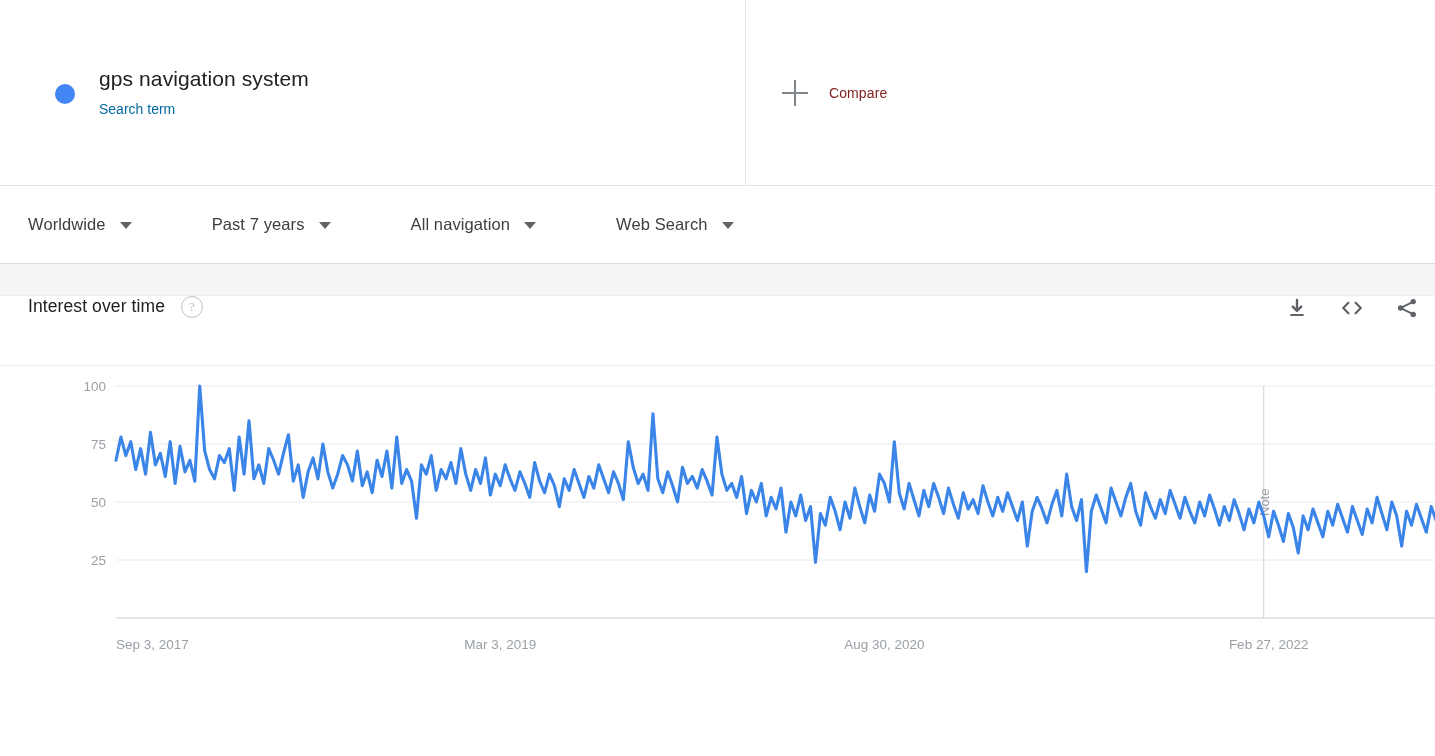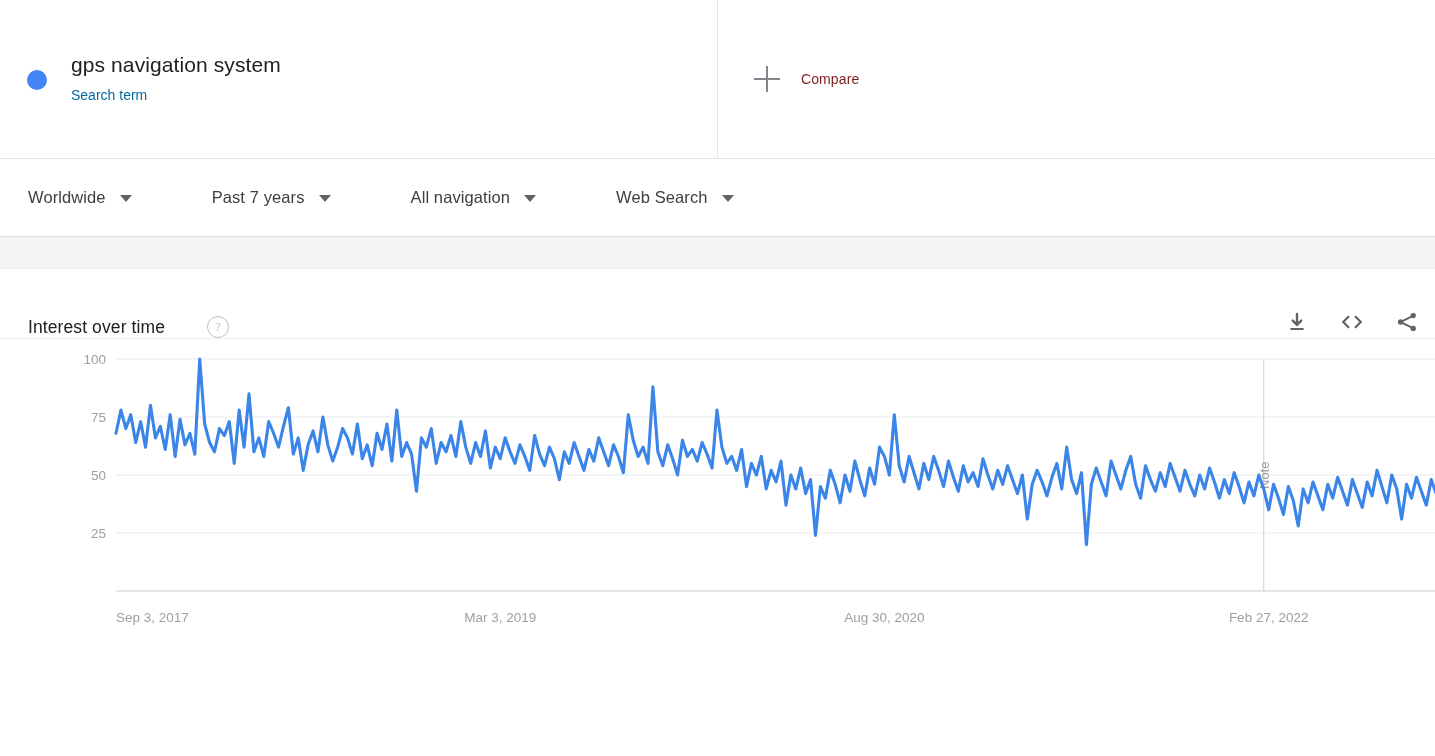--- a/index.html
+++ b/index.html
@@ -12,24 +12,25 @@
     height: 756px;
     font-family: "Liberation Sans", sans-serif;
     color: #202124;
     overflow: hidden;
     position: relative;
   }
 
   
   .term-strip {
     display: flex;
-    height: 159px;
+    height: 186px;
     border-bottom: 1px solid #e4e4e4;
     box-sizing: border-box;
     background: #fff;
+    padding-left: 28px;
   }
   .term-cell {
     width: 718px;
     box-sizing: border-box;
     border-right: 1px solid #e4e4e4;
     display: flex;
     align-items: center;
     padding-left: 27px;
   }
   .term-dot {
@@ -117,25 +118,24 @@
     background: #f5f5f5;
     border-bottom: 1px solid #ececec;
     box-sizing: border-box;
   }
 
   
   .card { background: #fff; }
   .card-head {
     height: 70px;
     display: flex;
-    align-items: flex-end;
+    align-items: flex-start;
     padding: 0 16px 0 28px;
     box-sizing: border-box;
     border-bottom: 1px solid #ececec;
-    gap: 26px;
   }
   .card-title {
     font-size: 17.5px;
     color: #202124;
     letter-spacing: .1px;
   }
   .help-icon {
     width: 20px; height: 20px;
     border: 1.6px solid #bdc1c6;
     border-radius: 50%;

